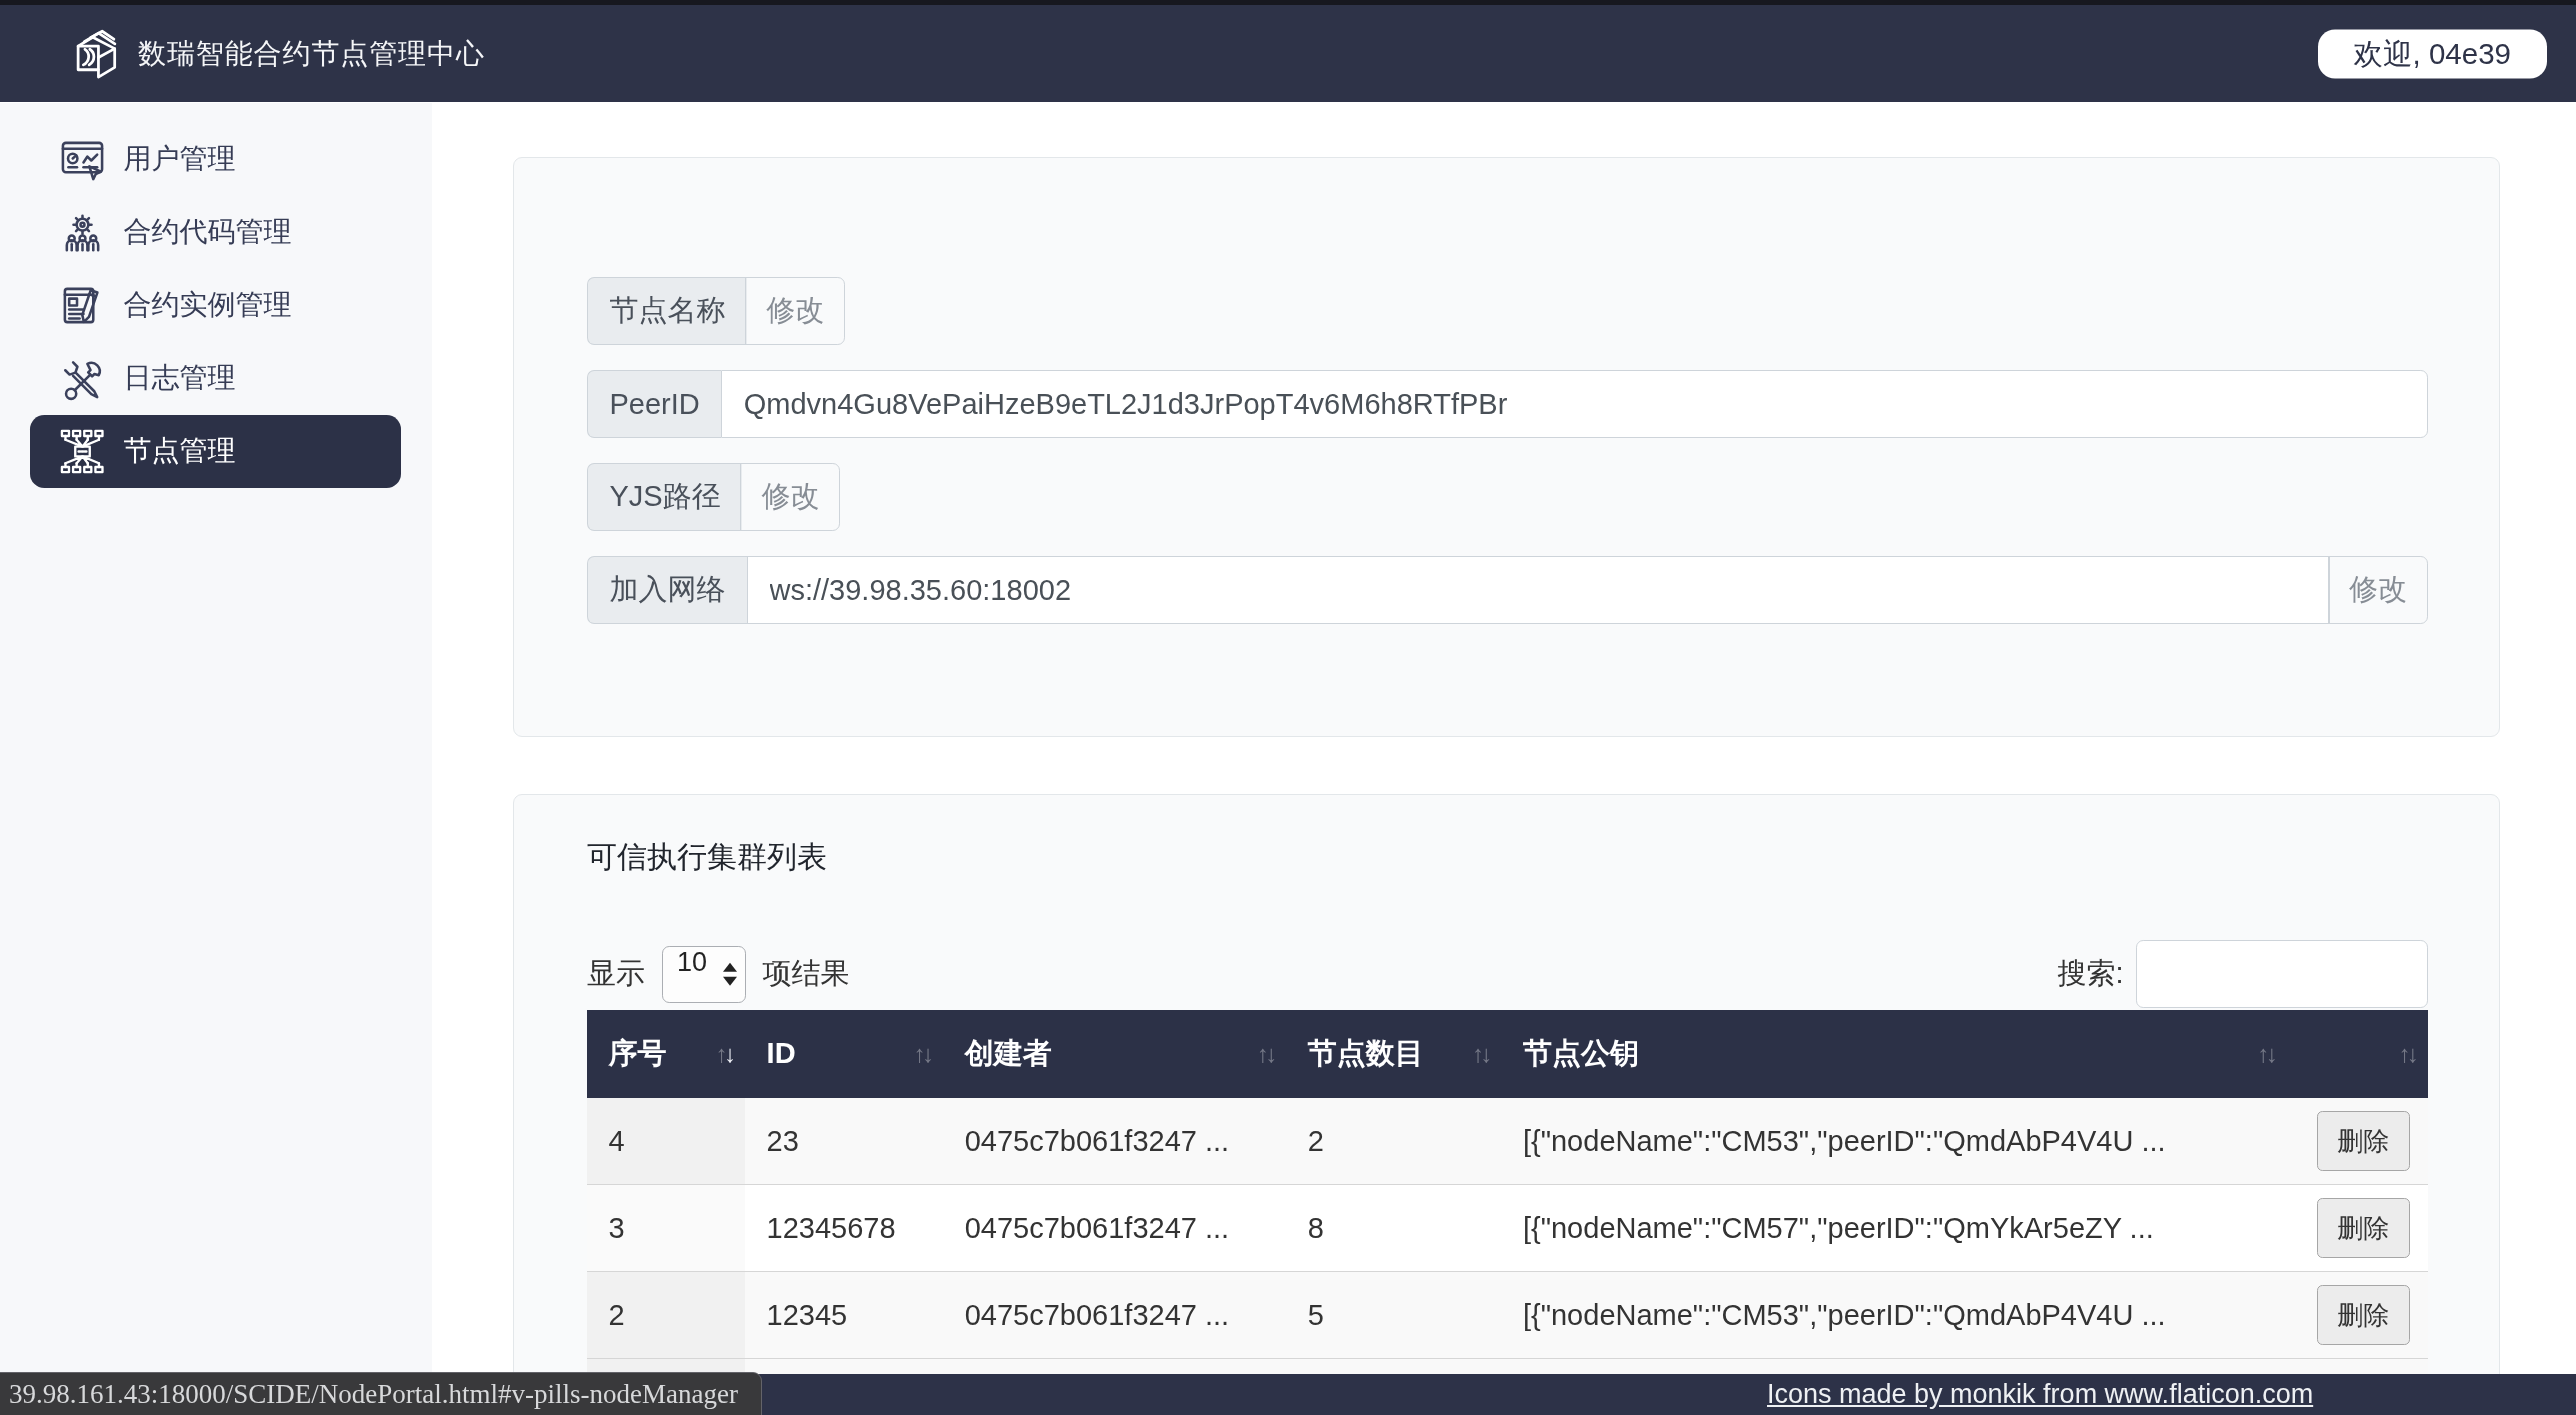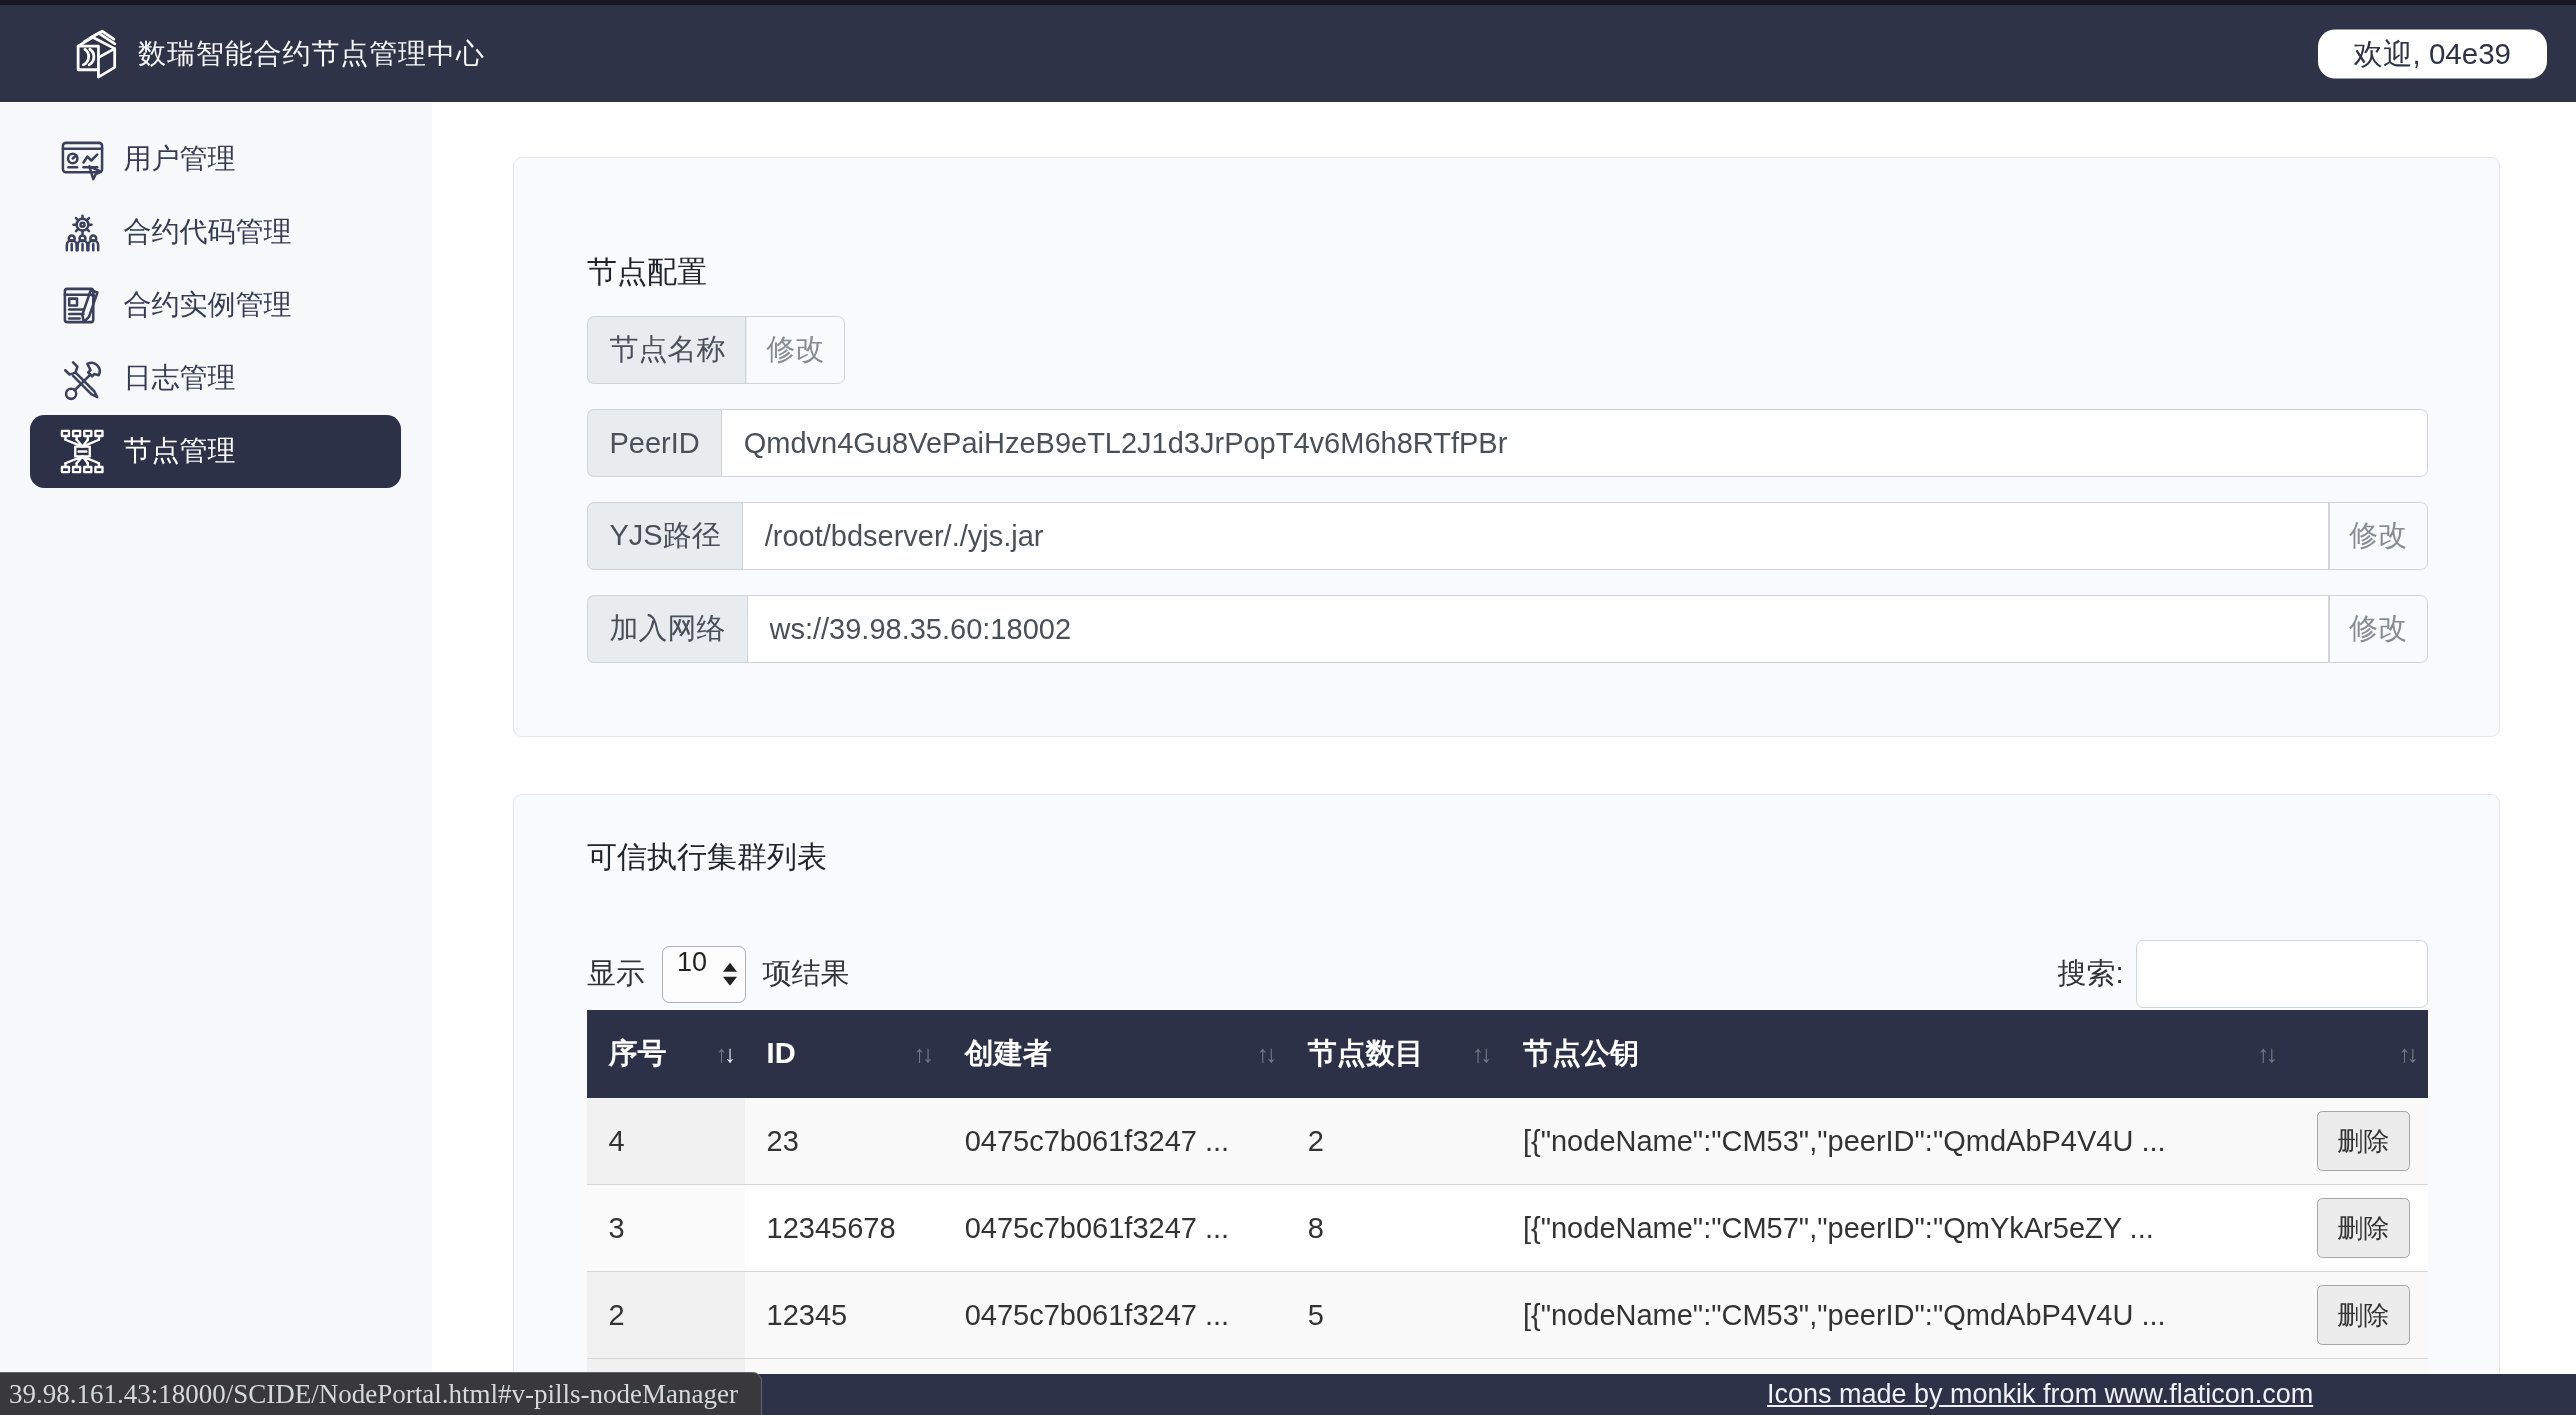--- a/index.html
+++ b/index.html
@@ -214,35 +214,33 @@
           <rect x="18.6" y="19.9" width="3.6" height="2.6"></rect>
       </svg>
     </span>
     <span class="lbl">节点管理</span>
   </div>
 </div>
 
 <div class="main">
 
   <div class="card card-config">
-    <div class="card-title">节点配置</div>
 
     <div class="igroup">
       <span class="addon">节点名称</span>
       <button class="modify-btn">修改</button>
     </div>
 
     <div class="igroup">
       <span class="addon">PeerID</span>
       <input class="val rounded-end" value="Qmdvn4Gu8VePaiHzeB9eTL2J1d3JrPopT4v6M6h8RTfPBr" style="">
     </div>
 
     <div class="igroup">
       <span class="addon">YJS路径</span>
-      <input class="val" value="/root/bdserver/./yjs.jar" style="">
       <button class="modify-btn">修改</button>
     </div>
 
     <div class="igroup">
       <span class="addon">加入网络</span>
       <input class="val" value="ws://39.98.35.60:18002" style="">
       <button class="modify-btn">修改</button>
     </div>
   </div>
 

